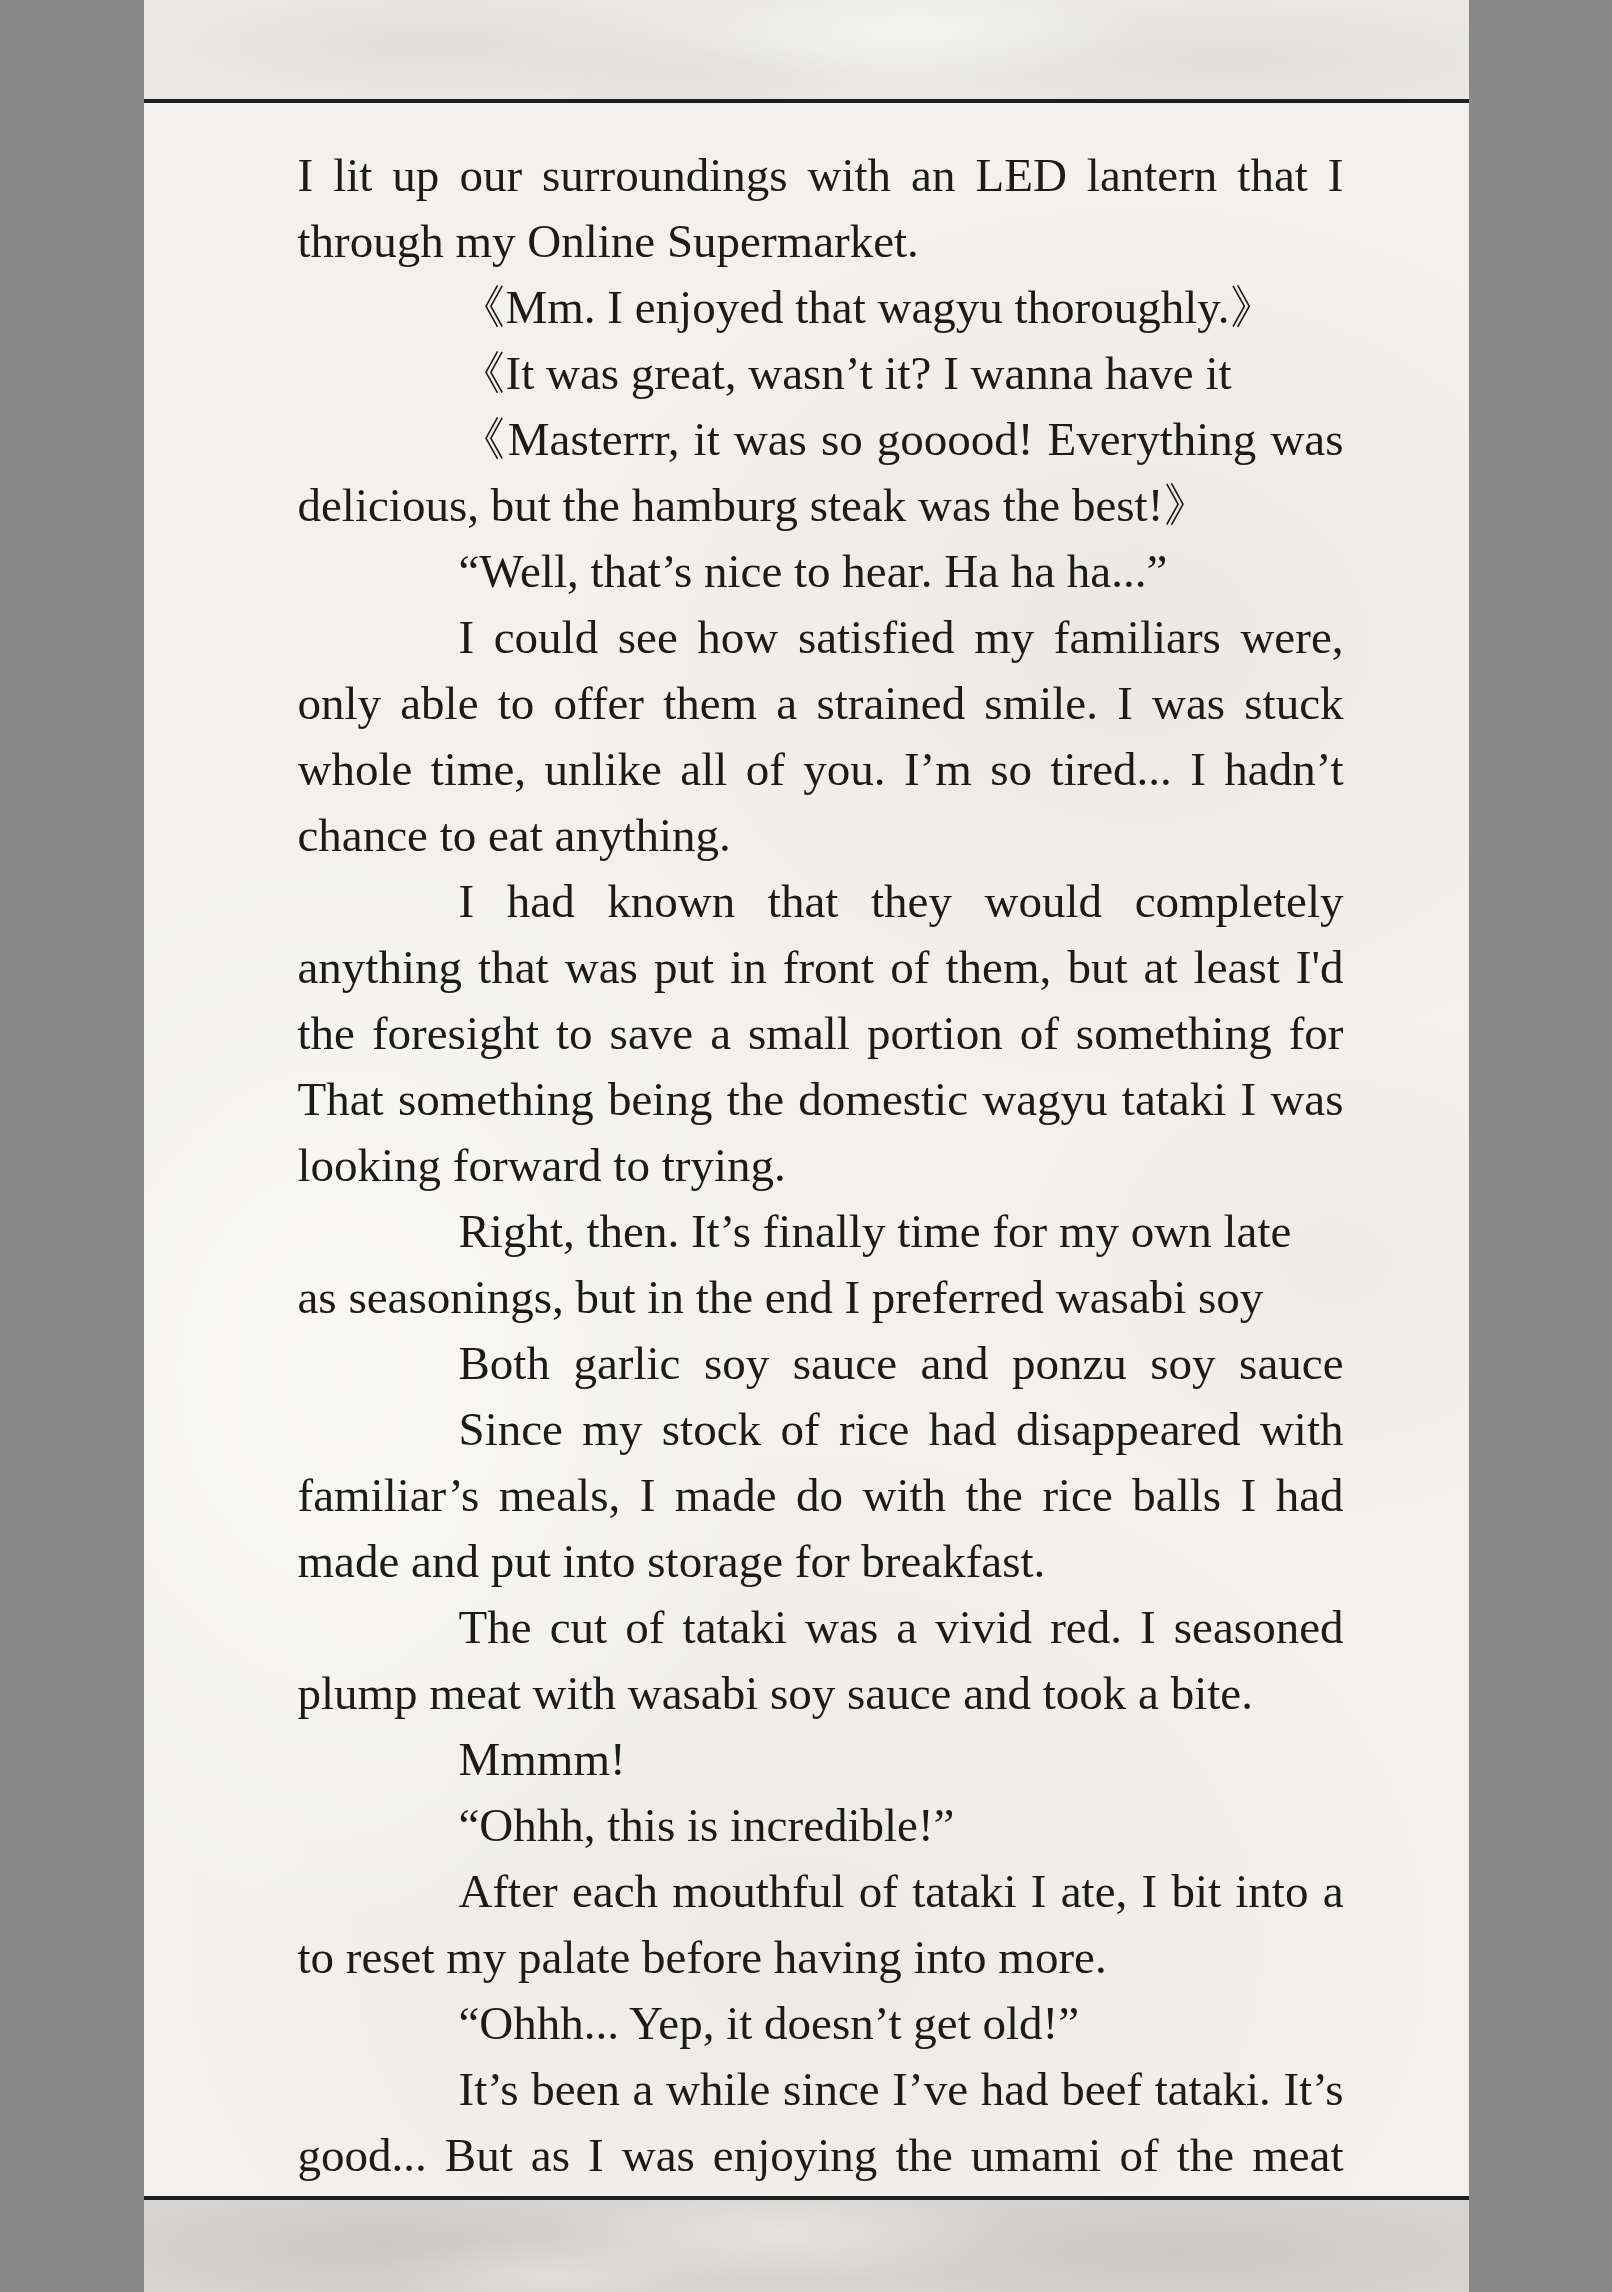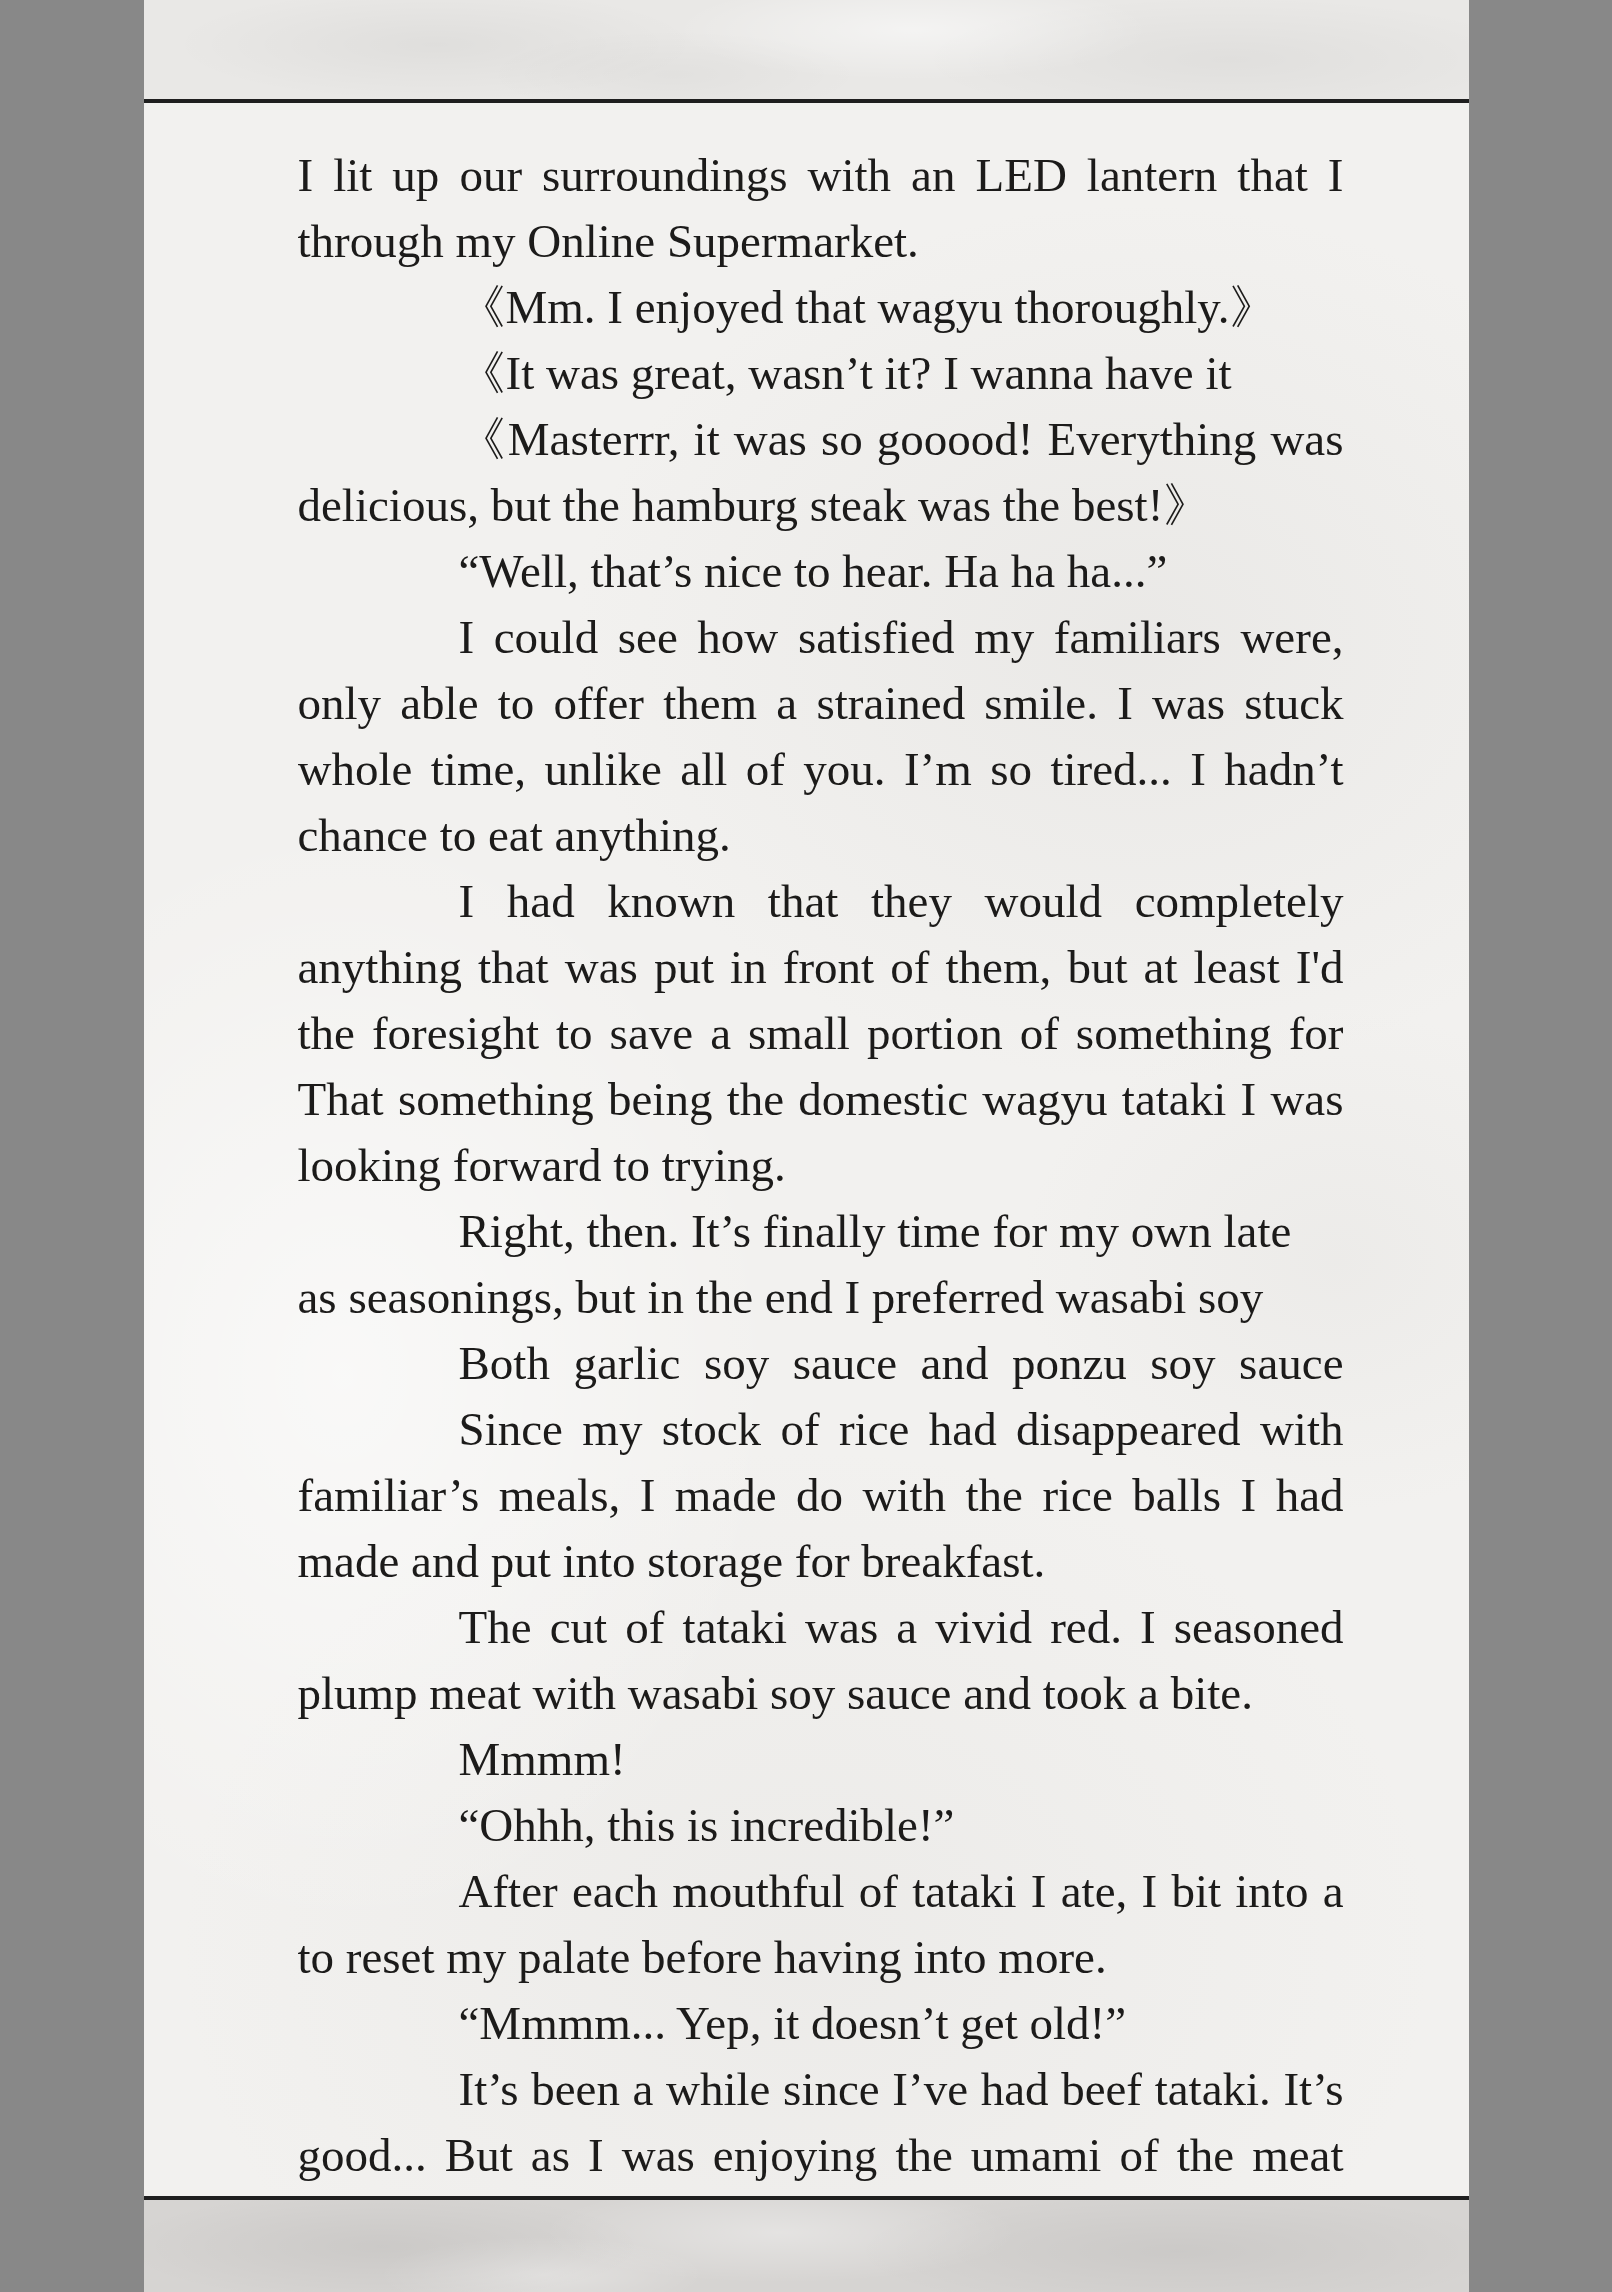--- a/index.html
+++ b/index.html
@@ -131,21 +131,21 @@
         <div class="line last indent"><span class="seg italic">Mmmm!</span></div>
       </div>
       <div class="paragraph">
         <div class="line last indent"><span class="seg normal">“Ohhh, this is incredible!”</span></div>
       </div>
       <div class="paragraph">
         <div class="line indent"><span class="seg normal">After each mouthful of tataki I ate, I bit into a rice ball</span></div>
         <div class="line last"><span class="seg normal">to reset my palate before having into more.</span></div>
       </div>
       <div class="paragraph">
-        <div class="line last indent"><span class="seg normal">“Mmmm... Yep, it doesn’t get old!”</span></div>
+        <div class="line last indent"><span class="seg normal">“Ohhh... Yep, it doesn’t get old!”</span></div>
       </div>
       <div class="paragraph">
         <div class="line indent"><span class="seg italic">It’s been a while since I’ve had beef tataki. It’s really</span></div>
         <div class="line"><span class="seg italic">good...</span><span class="seg normal"> But as I was enjoying the umami of the meat bursting</span></div>
       </div>
     </div>
   <div class="rule"></div>
   <div class="band-bottom"></div>
 </div>
 

